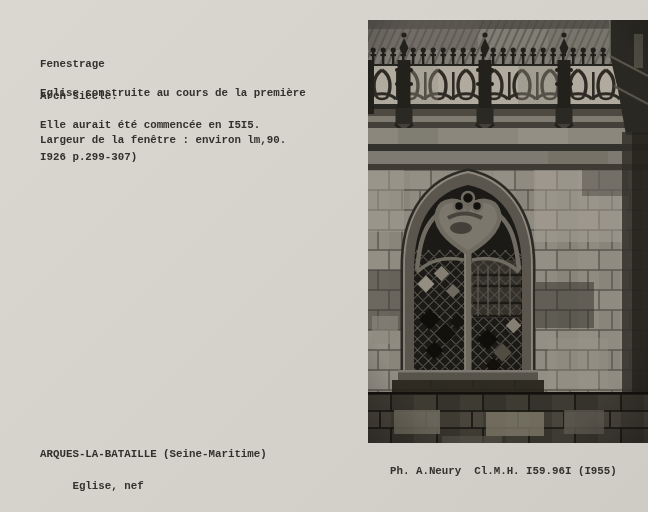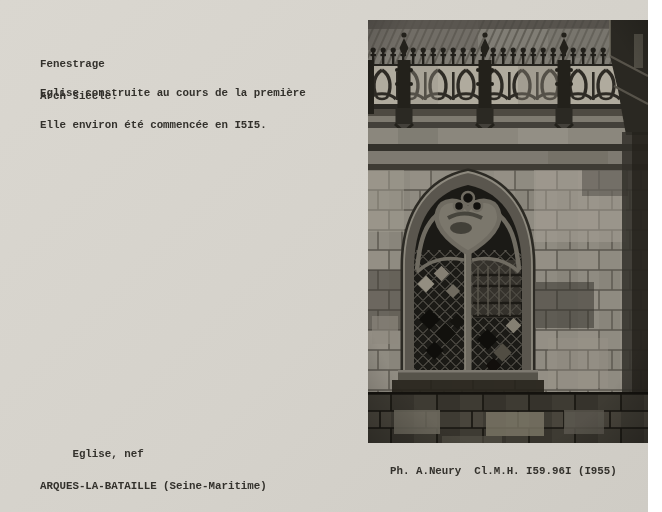--- a/index.html
+++ b/index.html
@@ -33,27 +33,29 @@
 
 <div class="card">
 
   <div class="tw" id="notes-top">
     <div>Fenestrage</div>
     <div>Arch siècle.</div>
   </div>
 
   <div class="tw" id="notes-body">
     <div>Eglise construite au cours de la première</div>
-    <div>Elle environ été commencée en I5I5.</div>
+    <div>Elle aurait été commencée en I5I5.</div>
+    <div>I926 p.299-307)</div>
   </div>
 
+  <div class="tw" id="notes-width">Largeur de la fenêtre : environ lm,90.</div>
 
   <div class="tw" id="location">
+    <div>ARQUES-LA-BATAILLE (Seine-Maritime)</div>
     <div>     Eglise, nef</div>
-    <div>ARQUES-LA-BATAILLE (Seine-Maritime)</div>
     
   </div>
 
   <div class="tw" id="caption">Ph. A.Neury  Cl.M.H. I59.96I (I955)</div>
 
   <svg id="photo" viewBox="0 0 280 423" aria-hidden="true">
     <defs>
       <pattern id="hatch" width="7" height="7" patternUnits="userSpaceOnUse" patternTransform="rotate(24)">
         <rect width="7" height="7" fill="#807d75"></rect>
         <line x1="1" y1="0" x2="1" y2="7" stroke="#615e56" stroke-width="2"></line>

